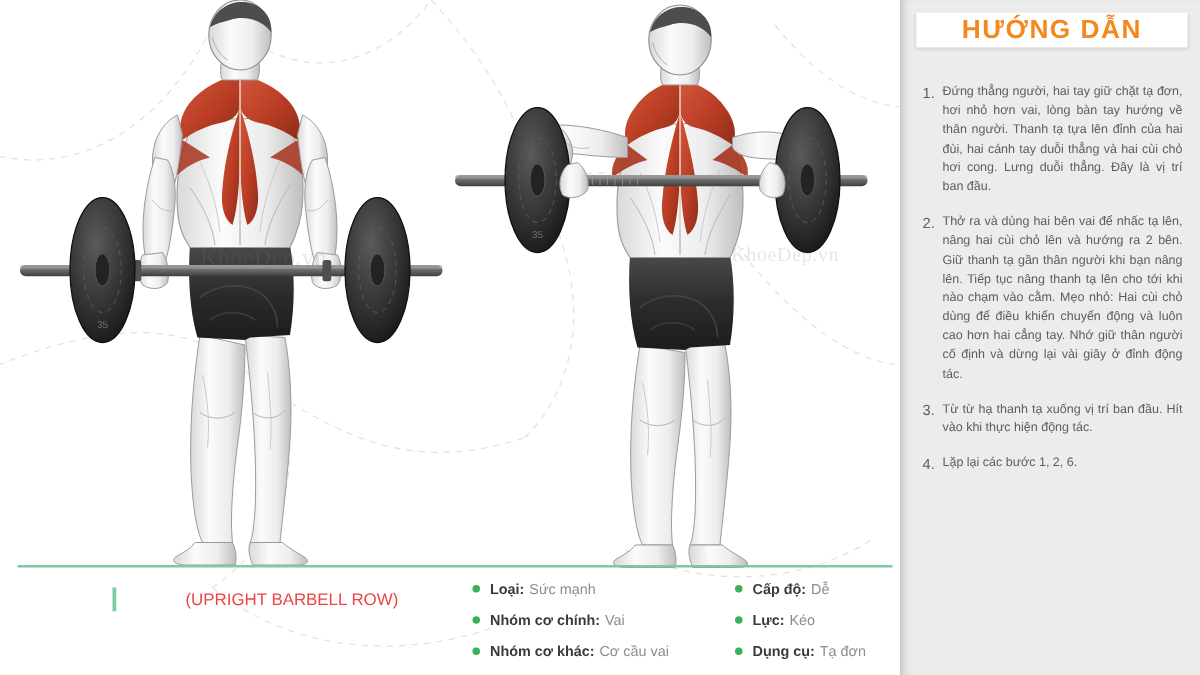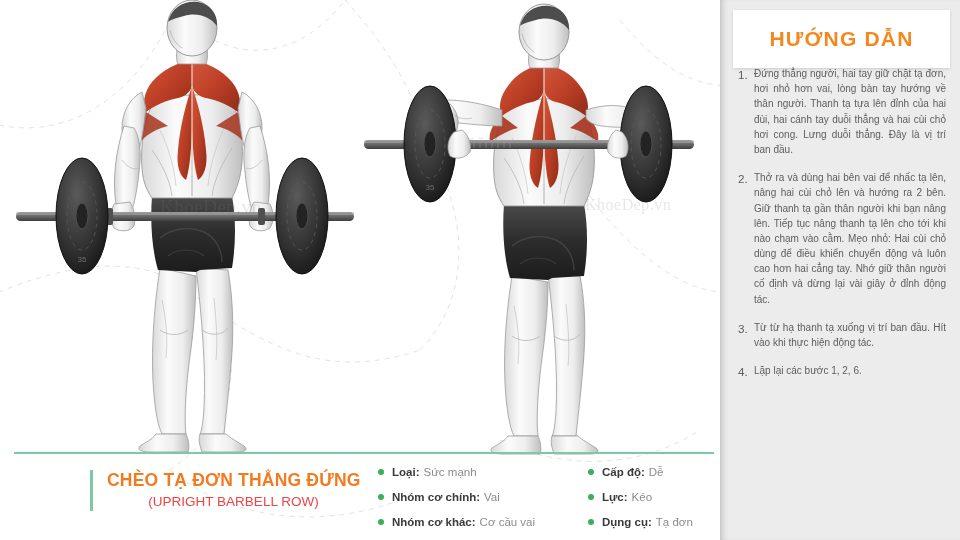--- a/index.html
+++ b/index.html
@@ -131,21 +131,21 @@
     left: 720px; top: 0;
     width: 240px; height: 540px;
     background: #ececec;
     box-shadow: inset 7px 0 9px -7px rgba(0,0,0,0.30);
   }
   .guide-card {
     position: absolute;
     left: 13px;
     top: 10px;
     width: 217px;
-    height: 58px;
+    height: 28px;
     background: #ffffff;
     box-shadow: 0 1px 3px rgba(0,0,0,0.14);
     display: flex;
     align-items: center;
     justify-content: center;
   }
   .guide-title {
     color: #f4881f;
     font-size: 21px;
     font-weight: bold;
@@ -394,21 +394,20 @@
       </svg>
     </div>
 
     <div class="watermark wm1">KhoeDep.vn</div>
     <div class="watermark wm2">KhoeDep.vn</div>
 
     <div class="divider"></div>
 
     <div class="footer">
       <div class="title-block">
-        <div class="title-main">CHÈO TẠ ĐƠN THẲNG ĐỨNG</div>
         <div class="title-sub">(UPRIGHT BARBELL ROW)</div>
       </div>
 
       <div class="attrs col2">
         <div class="attr-row">
           <span class="attr-bullet"></span>
           <span class="attr-label">Cấp độ:</span>
           <span class="attr-value">Dễ</span>
         </div>
         <div class="attr-row">

